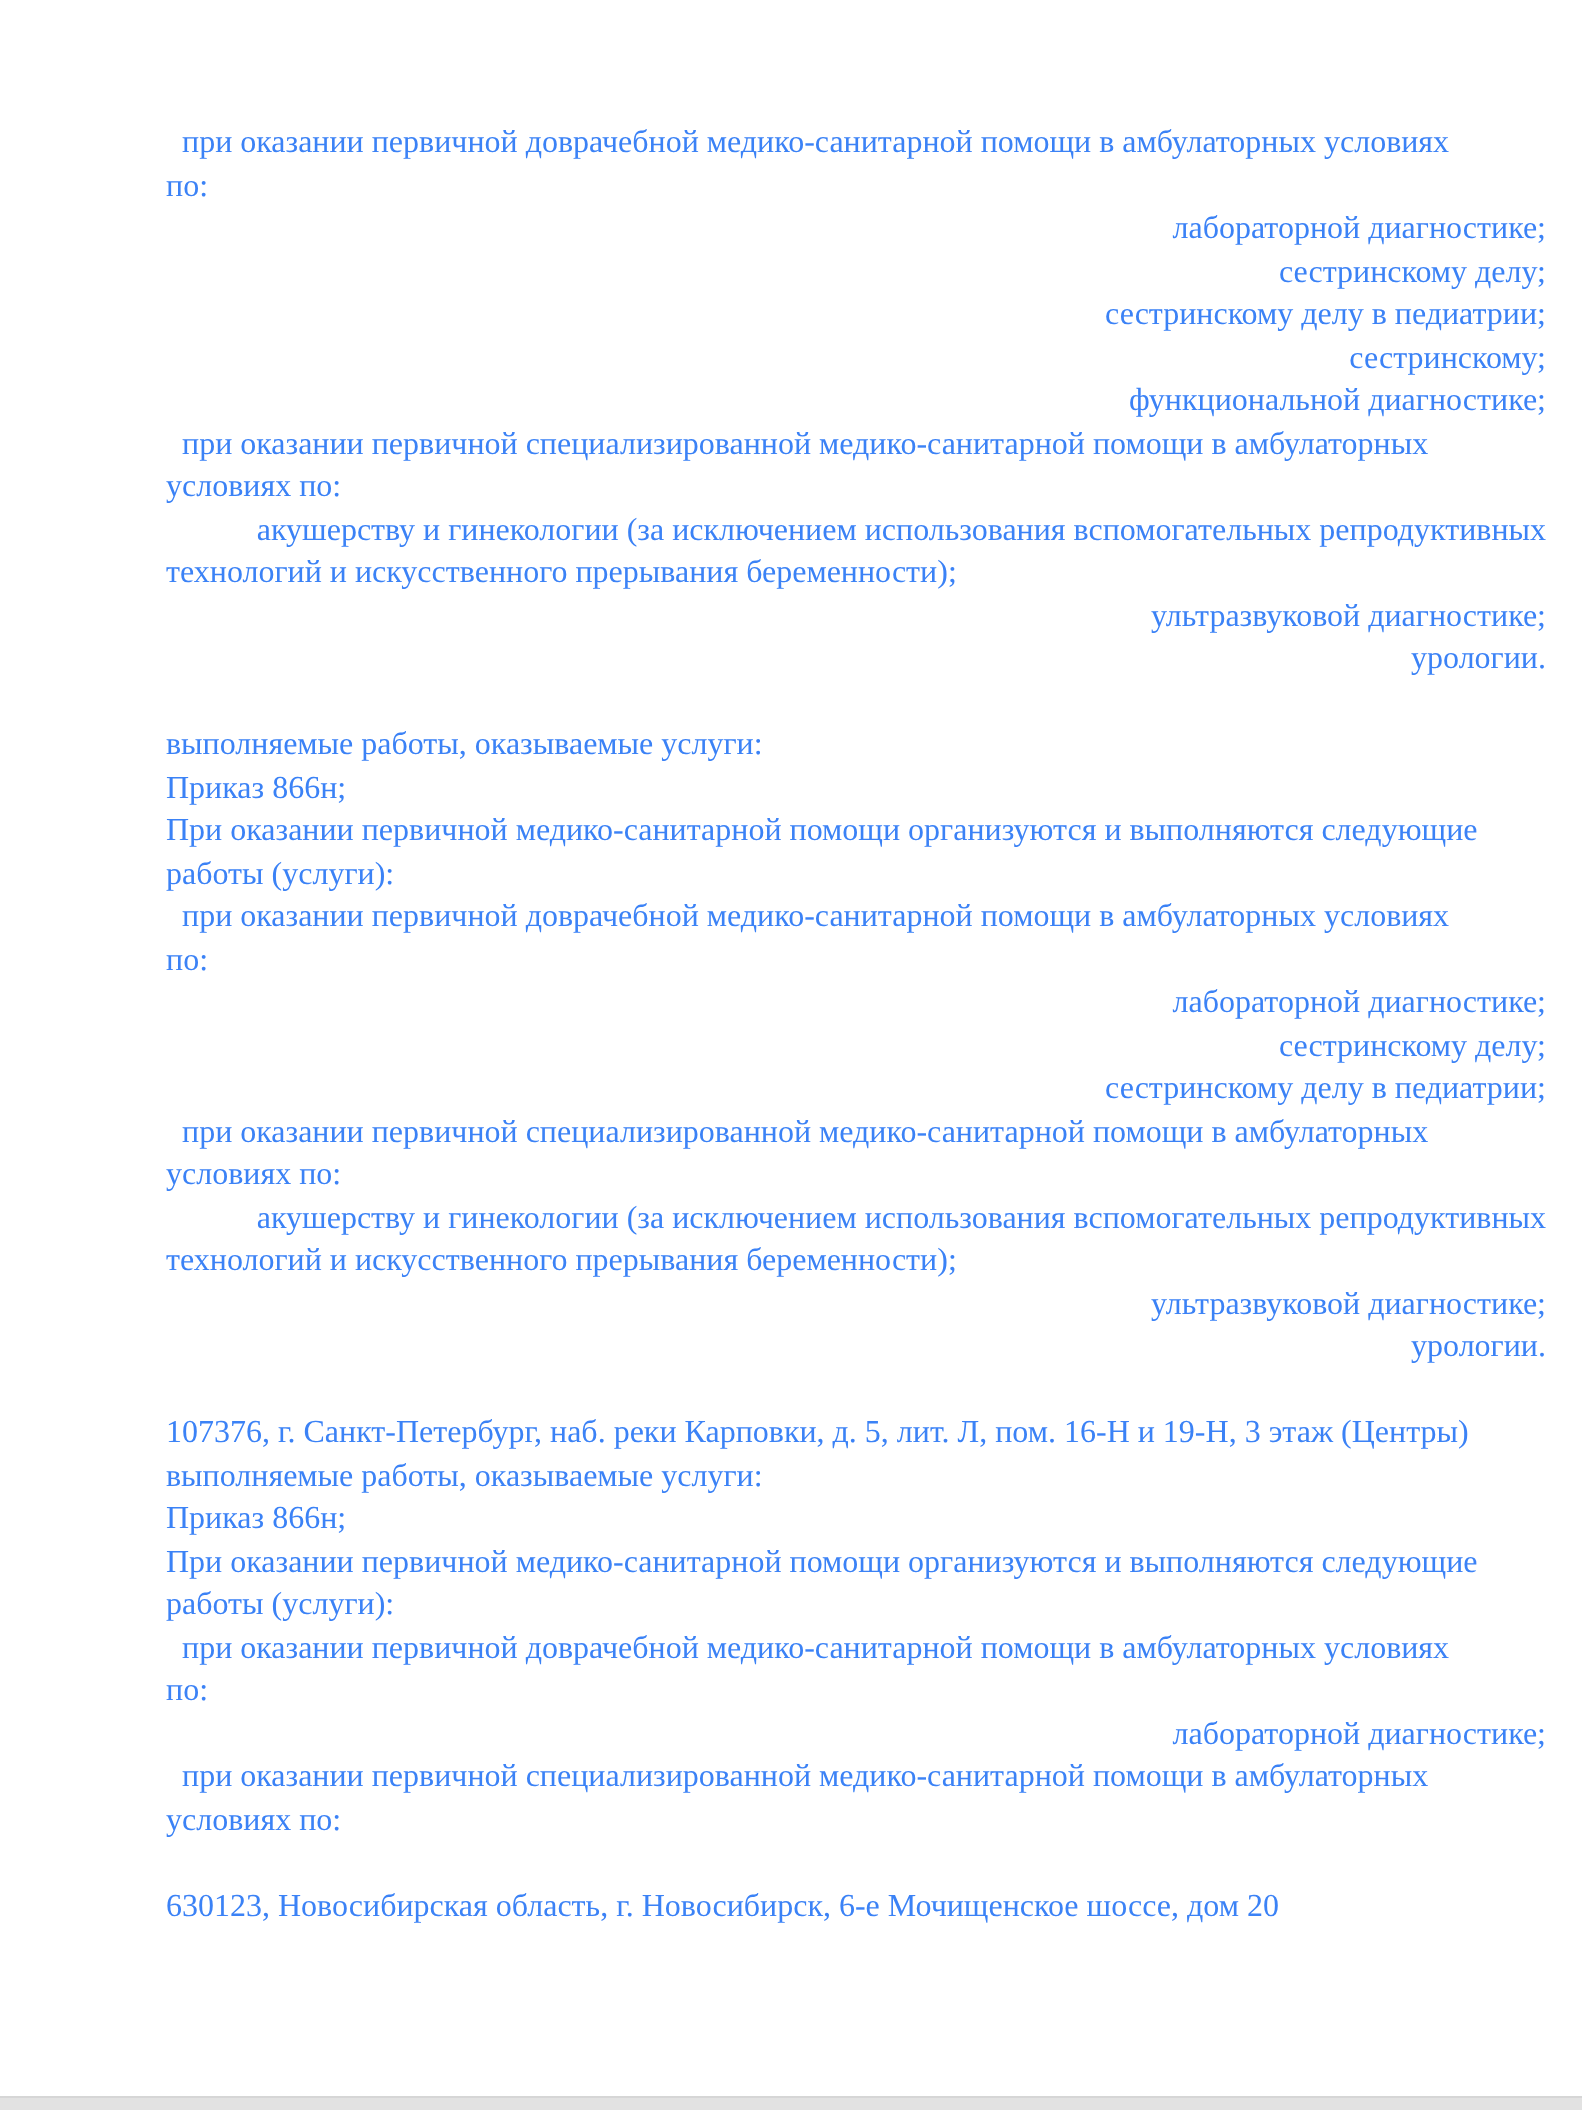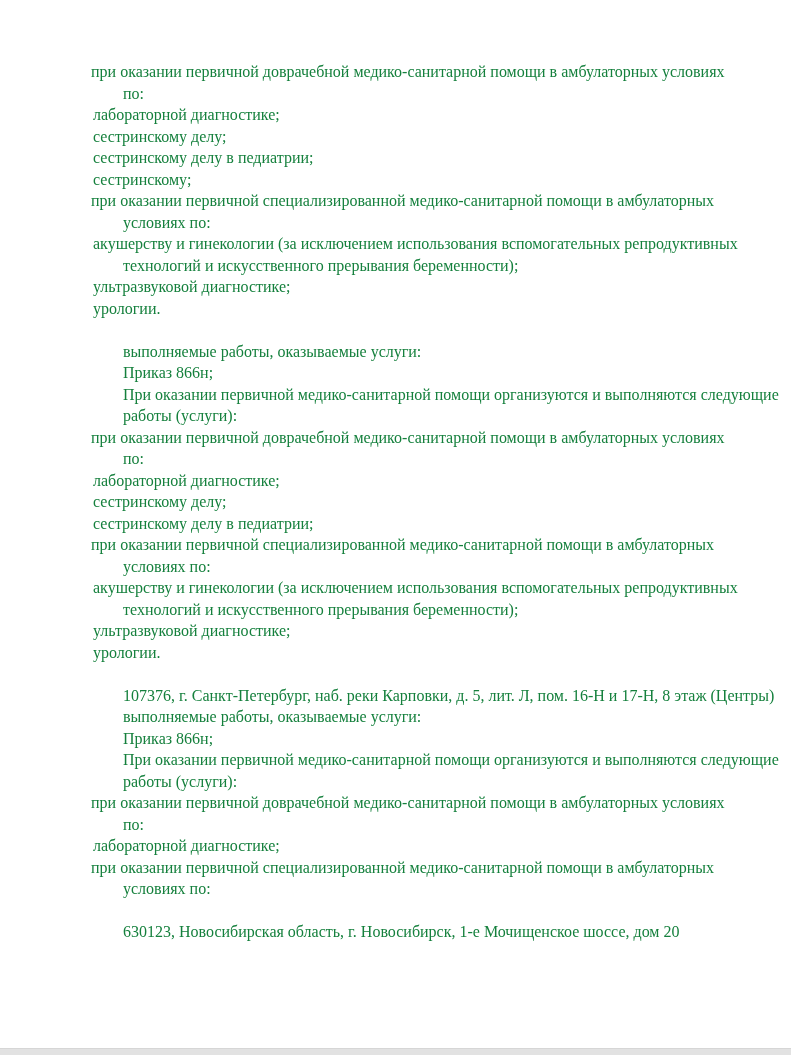--- a/index.html
+++ b/index.html
@@ -23,44 +23,45 @@
     font-size: 16px;
     line-height: 21.5px;
   }
   .block {
     margin-bottom: 21.5px;
   }
   .line {
     white-space: pre;
     height: 21.5px;
   }
-  .i0 { padding-left: 0; margin-left: 40px; }
+  .i0 { padding-left: 0; }
   .i1 { padding-left: 8px; }
-  .i2 { padding-left: 10px; }
+  .i2 { padding-left: 10px; text-align: right; }
   .bottom-bar {
     position: absolute;
     left: 0;
     right: 0;
     bottom: 0;
     height: 6px;
     background: #e2e2e2;
     border-top: 1px solid #d6d6d6;
   }
 </style>
 </head>
 <body style="background: rgb(255, 255, 255);">
 
-<div class="doc" id="doc-root" style="color: #15803d;">
+<div class="doc" id="doc-root" style="color: #3b82f6;">
     <div class="block">
       <div class="line i1">при оказании первичной доврачебной медико-санитарной помощи в амбулаторных условиях</div>
       <div class="line i0">по:</div>
       <div class="line i2">лабораторной диагностике;</div>
       <div class="line i2">сестринскому делу;</div>
       <div class="line i2">сестринскому делу в педиатрии;</div>
       <div class="line i2">сестринскому;</div>
+      <div class="line i2">функциональной диагностике;</div>
       <div class="line i1">при оказании первичной специализированной медико-санитарной помощи в амбулаторных</div>
       <div class="line i0">условиях по:</div>
       <div class="line i2">акушерству и гинекологии (за исключением использования вспомогательных репродуктивных</div>
       <div class="line i0">технологий и искусственного прерывания беременности);</div>
       <div class="line i2">ультразвуковой диагностике;</div>
       <div class="line i2">урологии.</div>
     </div>
     <div class="block">
       <div class="line i0">выполняемые работы, оказываемые услуги:</div>
       <div class="line i0">Приказ 866н;</div>
@@ -72,29 +73,29 @@
       <div class="line i2">сестринскому делу;</div>
       <div class="line i2">сестринскому делу в педиатрии;</div>
       <div class="line i1">при оказании первичной специализированной медико-санитарной помощи в амбулаторных</div>
       <div class="line i0">условиях по:</div>
       <div class="line i2">акушерству и гинекологии (за исключением использования вспомогательных репродуктивных</div>
       <div class="line i0">технологий и искусственного прерывания беременности);</div>
       <div class="line i2">ультразвуковой диагностике;</div>
       <div class="line i2">урологии.</div>
     </div>
     <div class="block">
-      <div class="line i0">107376, г. Санкт-Петербург, наб. реки Карповки, д. 5, лит. Л, пом. 16-Н и 17-Н, 8 этаж (Центры)</div>
+      <div class="line i0">107376, г. Санкт-Петербург, наб. реки Карповки, д. 5, лит. Л, пом. 16-Н и 19-Н, 3 этаж (Центры)</div>
       <div class="line i0">выполняемые работы, оказываемые услуги:</div>
       <div class="line i0">Приказ 866н;</div>
       <div class="line i0">При оказании первичной медико-санитарной помощи организуются и выполняются следующие</div>
       <div class="line i0">работы (услуги):</div>
       <div class="line i1">при оказании первичной доврачебной медико-санитарной помощи в амбулаторных условиях</div>
       <div class="line i0">по:</div>
       <div class="line i2">лабораторной диагностике;</div>
       <div class="line i1">при оказании первичной специализированной медико-санитарной помощи в амбулаторных</div>
       <div class="line i0">условиях по:</div>
     </div>
     <div class="block">
-      <div class="line i0">630123, Новосибирская область, г. Новосибирск, 1-е Мочищенское шоссе, дом 20</div>
+      <div class="line i0">630123, Новосибирская область, г. Новосибирск, 6-е Мочищенское шоссе, дом 20</div>
     </div>
   </div>
 
 <div class="bottom-bar" style="background: rgb(226, 226, 226);"></div>
 
 </body></html>

